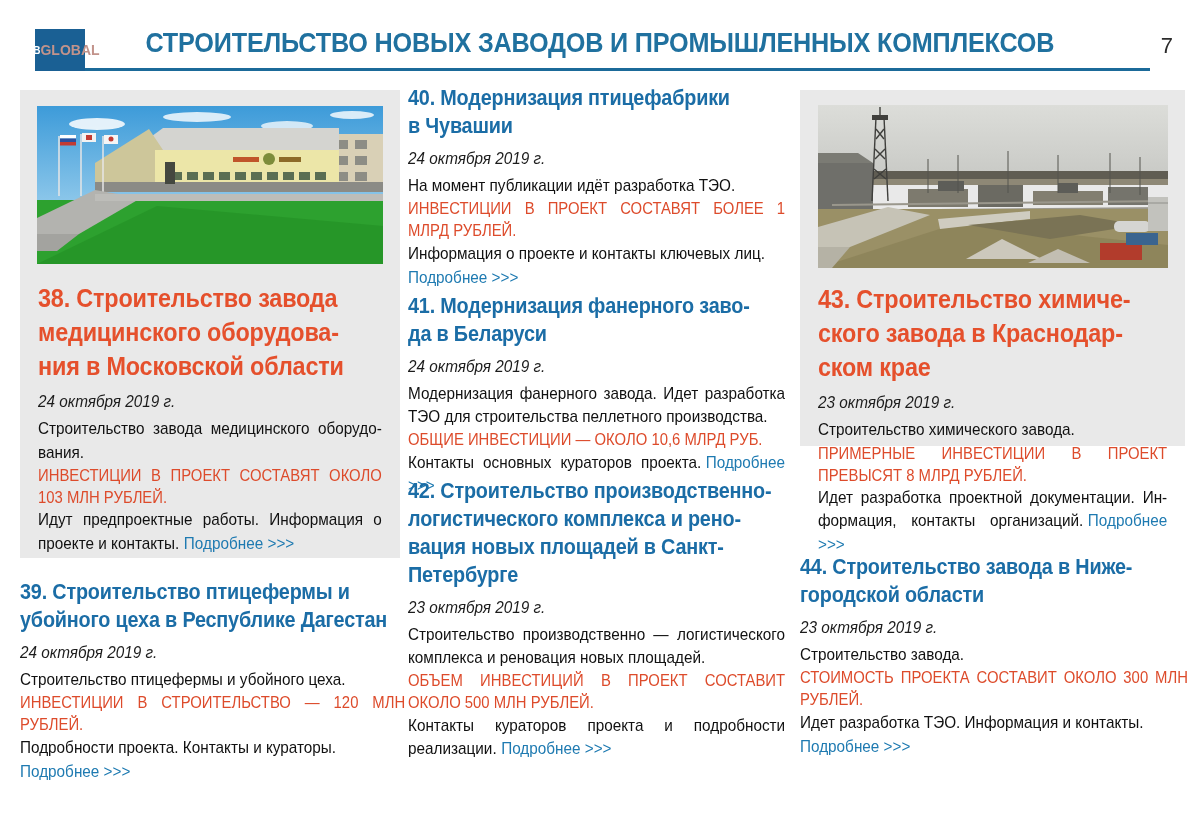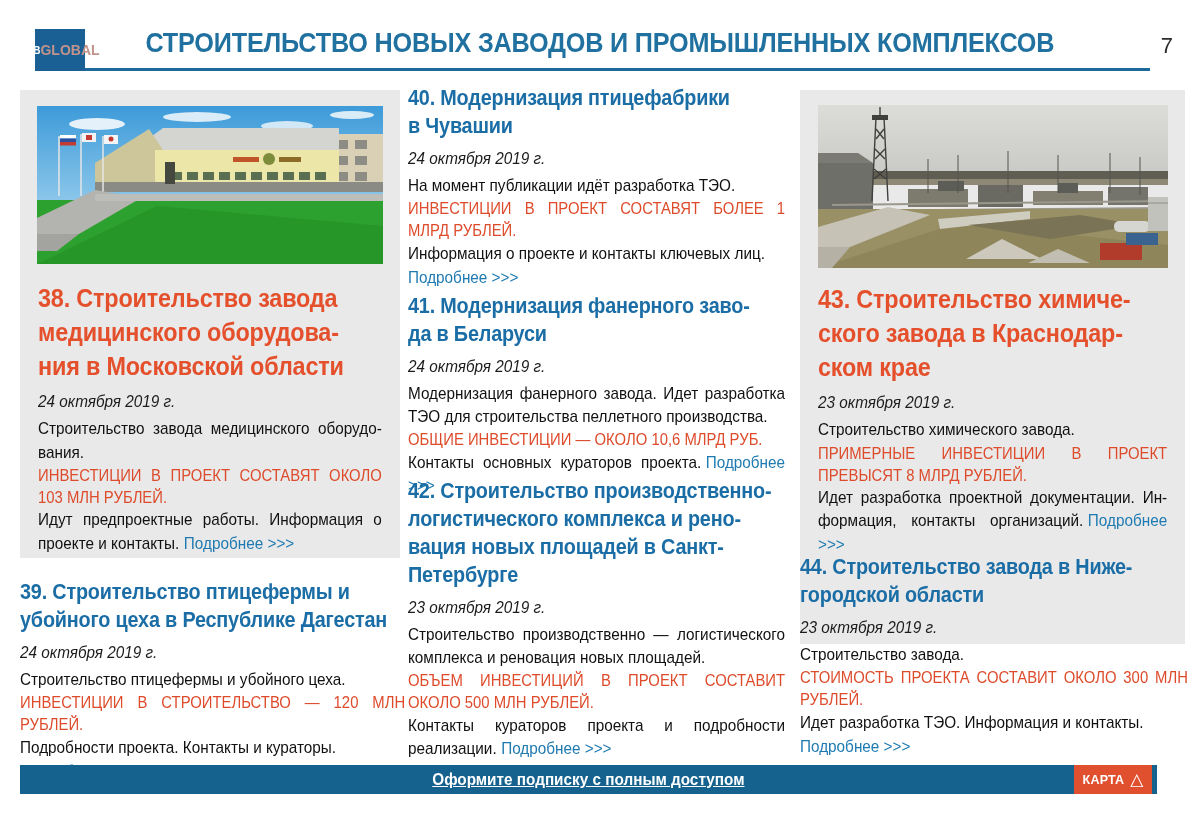--- a/index.html
+++ b/index.html
@@ -36,21 +36,21 @@
     font-size: 22px; color: #2b2b2b;
   }
   .header-rule {
     position: absolute; left: 71px; right: 50px; top: 68px;
     height: 3px; background: #1b6a99;
   }
 
   
   .card { position: absolute; background: #e9e9e9; }
   .card-1 { left: 20px; top: 90px; width: 380px; height: 468px; }
-  .card-2 { left: 800px; top: 90px; width: 385px; height: 554px; }
+  .card-2 { left: 800px; top: 90px; width: 385px; height: 356px; }
   .card svg { display: block; }
   .item { position: absolute; }
 
   .title {
     font-weight: bold;
     white-space: pre-line;
     letter-spacing: -0.2px;
     line-height: 1.27;
     margin: 0 0 9px 0;
   }
@@ -313,23 +313,14 @@
   <div class="item cond" style="left:800px; top:553px; width:431px;">
     <h2 class="title blue">44. Строительство завода в Ниже-
 городской области</h2>
     <div class="date">23 октября 2019 г.</div>
     <p class="body">Строительство завода.</p>
     <p class="invest">СТОИМОСТЬ ПРОЕКТА СОСТАВИТ ОКОЛО 300 МЛН РУБЛЕЙ.</p>
     <p class="body">Идет разработка ТЭО. Информация и контакты.</p>
     <a class="more block">Подробнее &gt;&gt;&gt;</a>
   </div>
 
-  <div class="footer-bar">
-    <div class="footer-center cond">
-      <a class="subscribe-link">Оформите подписку с полным доступом</a>
-    </div>
-    <div class="map-button">
-      <span class="label">КАРТА</span>
-      <span class="tri">△</span>
-    </div>
-  </div>
 
 </div>
 
 </body></html>

